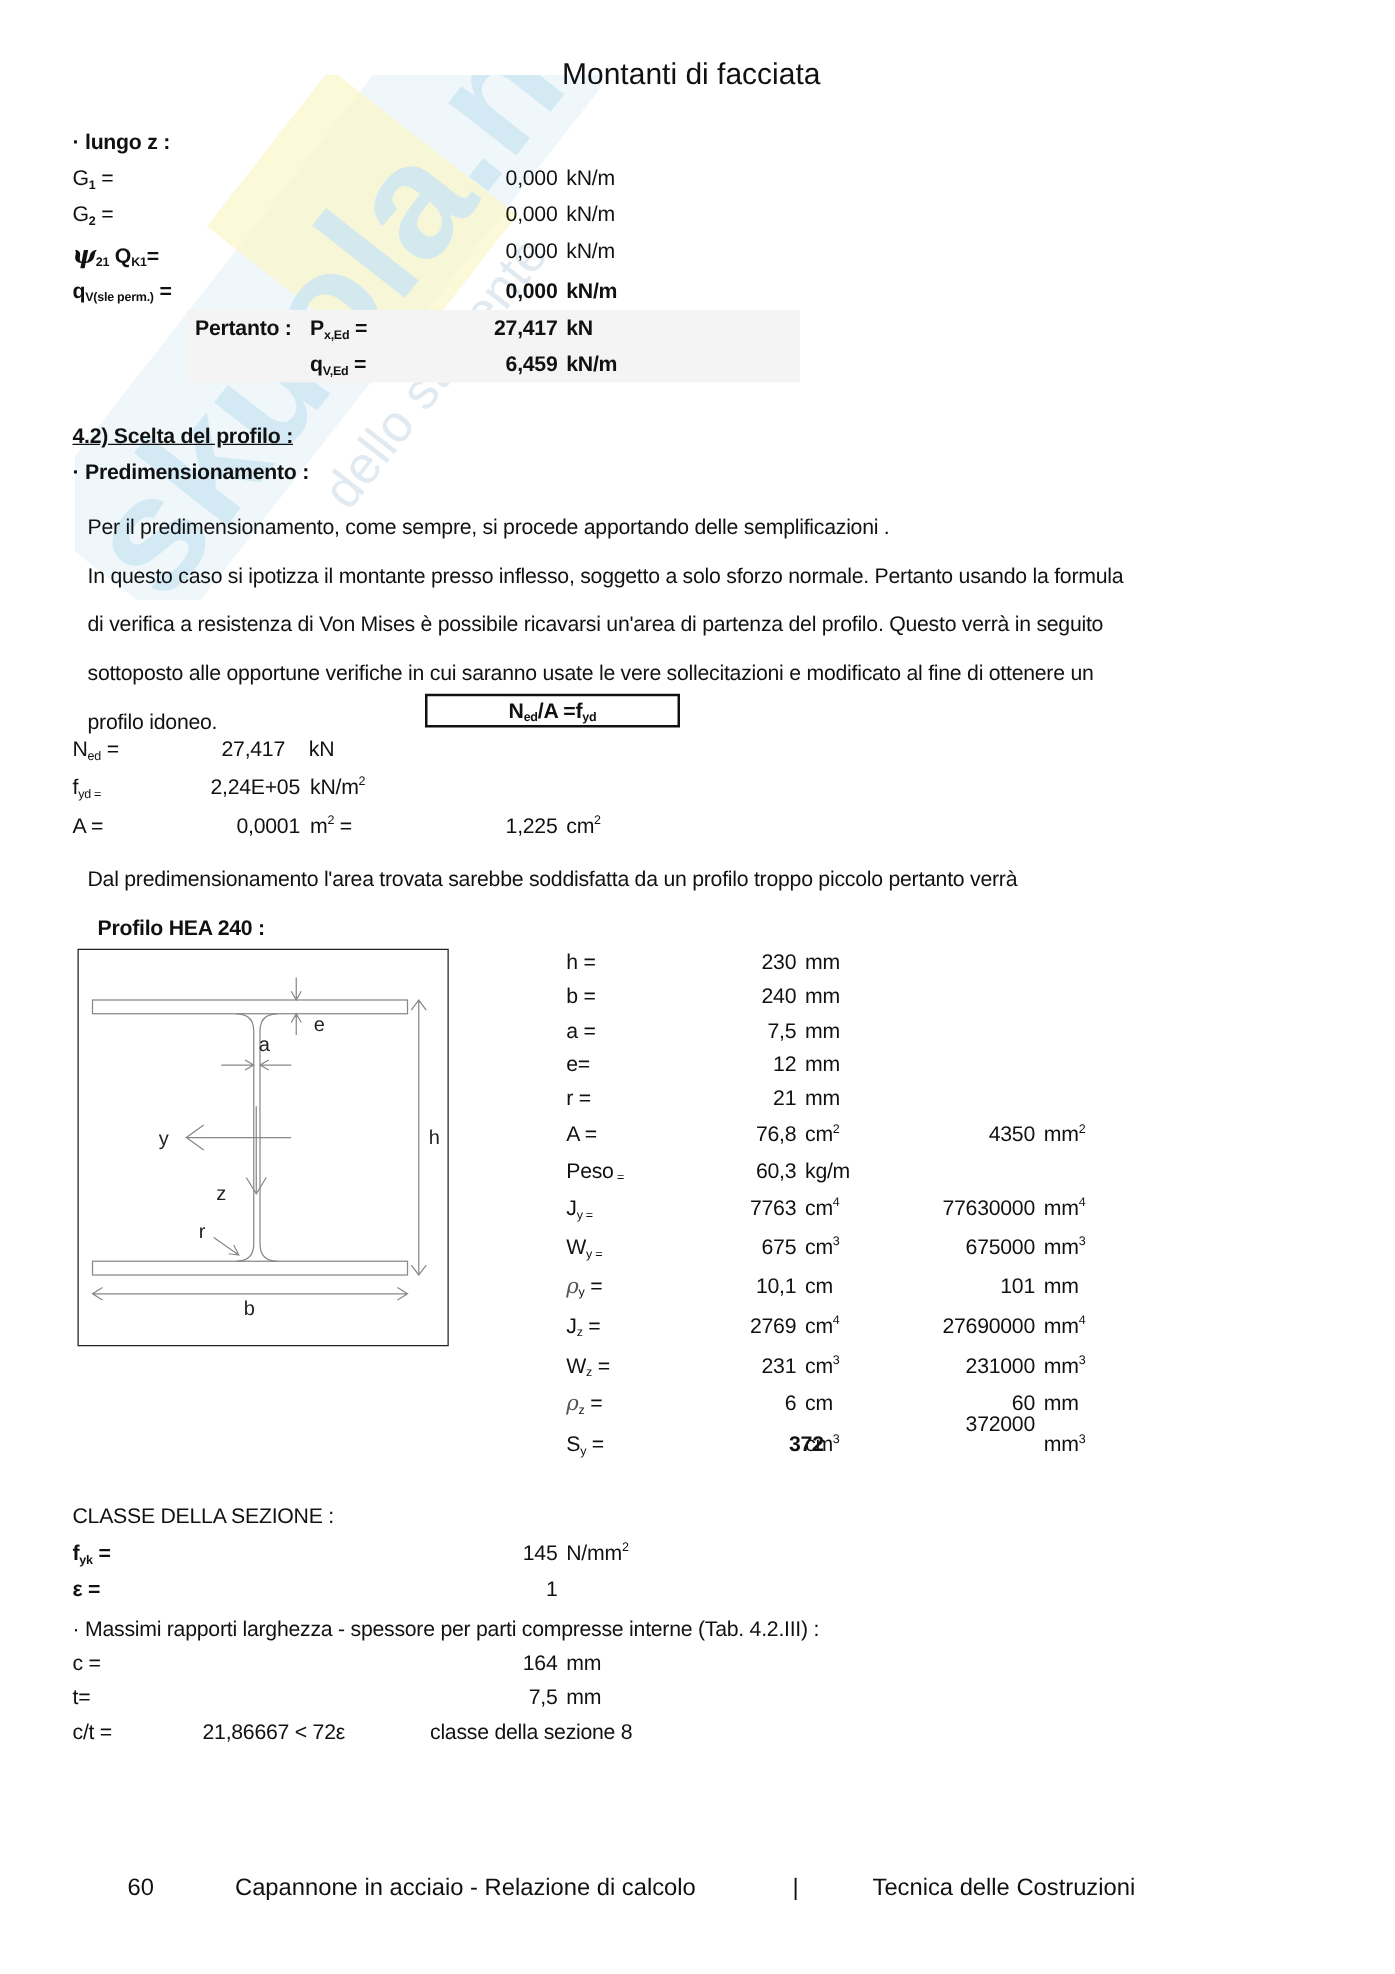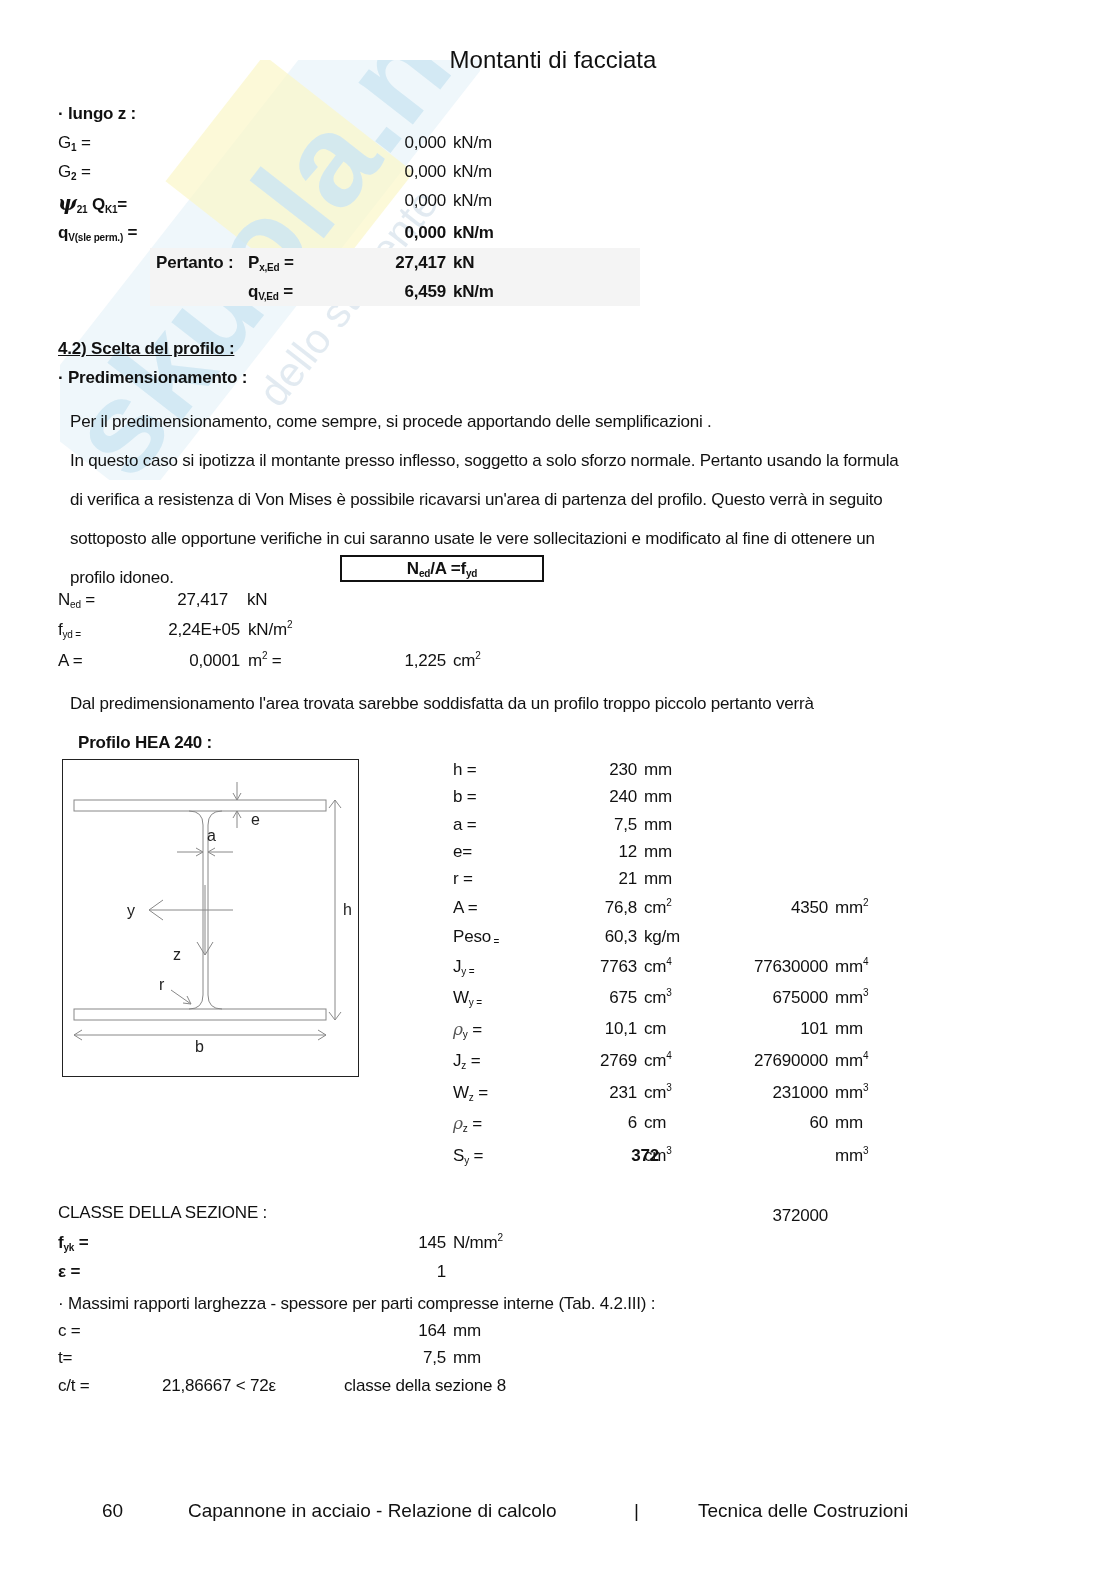--- a/index.html
+++ b/index.html
@@ -221,21 +221,21 @@
       <div class="abs cal r" style="left: 700px; width: 128px; top: 1083px;">231000</div>
       <div class="abs cal" style="left: 835px; top: 1083px;"><span>mm</span><sup>3</sup></div>
       <div class="abs cal" style="left: 453px; top: 1113px;"><span style="font-family:'DejaVu Serif',serif;font-style:italic;color:#555;">ρ</span><sub>z</sub><span> =</span></div>
       <div class="abs cal r" style="left: 560px; width: 77px; top: 1113px;">6</div>
       <div class="abs cal" style="left: 644px; top: 1113px;"><span>cm</span><sup></sup></div>
       <div class="abs cal r" style="left: 700px; width: 128px; top: 1113px;">60</div>
       <div class="abs cal" style="left: 835px; top: 1113px;"><span>mm</span><sup></sup></div>
       <div class="abs cal" style="left: 453px; top: 1146px;"><span>S</span><sub>y</sub><span> =</span></div>
       <div class="abs cal r" style="left: 582px; width: 77px; top: 1146px; font-weight: bold;">372</div>
       <div class="abs cal" style="left: 644px; top: 1146px;"><span>cm</span><sup>3</sup></div>
-      <div class="abs cal r" style="left: 700px; width: 128px; top: 1206px;">372000</div>
+      <div class="abs cal r" style="left: 700px; width: 128px; top: 1130px;">372000</div>
       <div class="abs cal" style="left: 835px; top: 1146px;"><span>mm</span><sup>3</sup></div>
     </div>
 
   <div class="abs cal" style="left:58px;top:1203px;">CLASSE DELLA SEZIONE :</div>
 
   <div class="abs cal b" style="left:58px;top:1233px;">
     <span>f</span><sub>yk</sub><span> =</span>
   </div>
   <div class="abs cal r" style="left:360px;width:86px;top:1233px;">145</div>
   <div class="abs cal" style="left:453px;top:1233px;">

